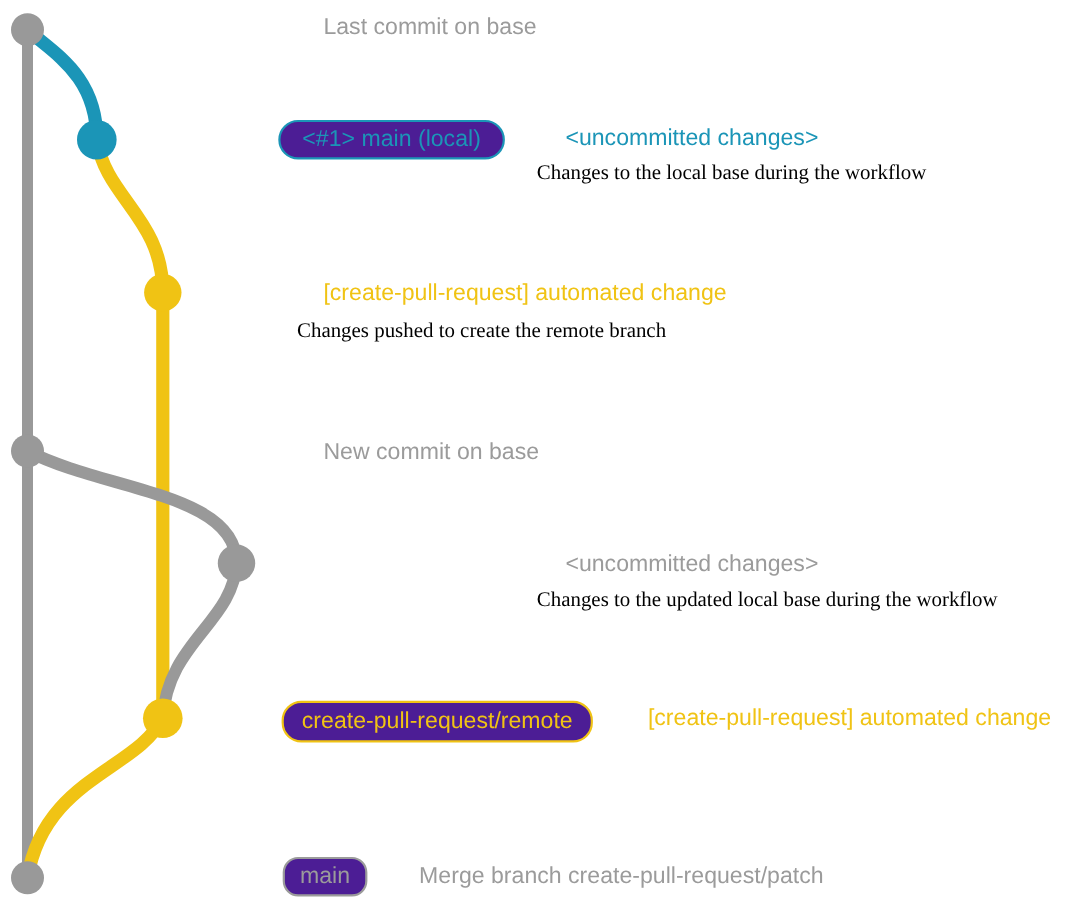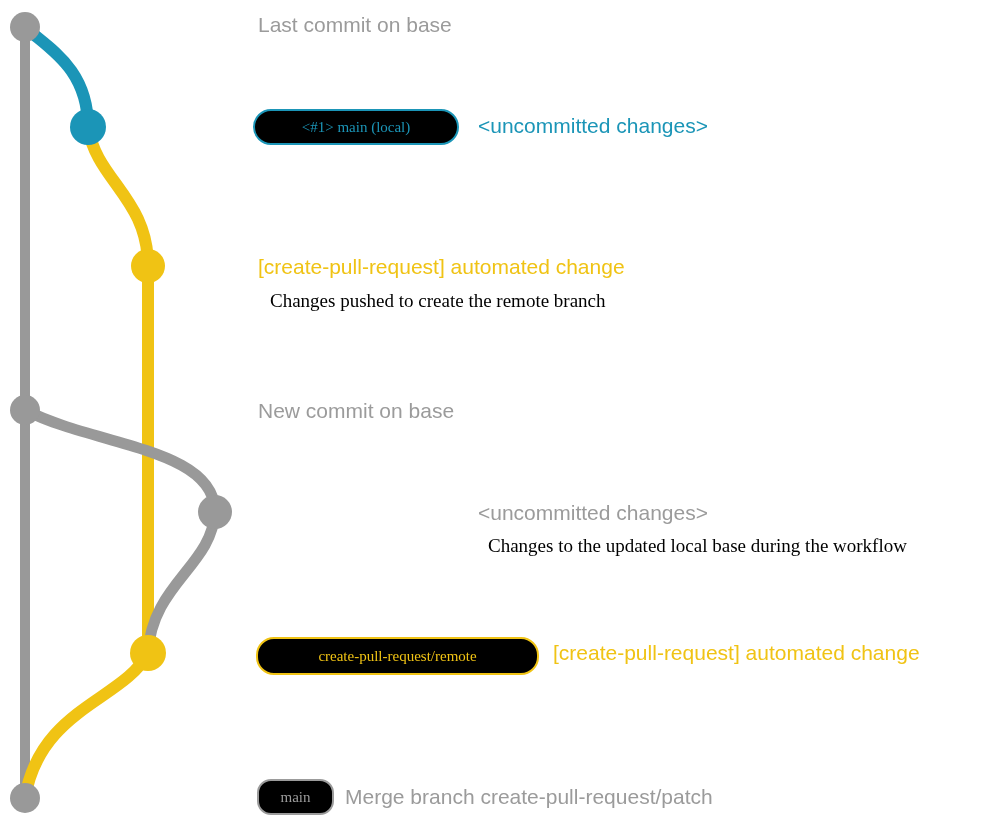--- a/index.html
+++ b/index.html
@@ -21,37 +21,38 @@
     top: 0;
   }
   .txt {
     position: absolute;
     white-space: nowrap;
     line-height: 1.15;
   }
   .sans-20 {
     font-size: 21px;
     font-family: "Liberation Sans", sans-serif;
+    margin-left: 36px;
   }
   .serif-desc {
     font-size: 19px;
     font-family: "Liberation Serif", serif;
     color: #000000;
   }
   .pill {
     position: absolute;
     box-sizing: border-box;
     display: flex;
     align-items: center;
     justify-content: center;
     border: 2px solid;
     border-radius: 18px;
-    font-size: 15px;
-    font-family: Liberation Serif, serif;
-    background: #000000;
+    font-size: 21px;
+    font-family: Liberation Sans, sans-serif;
+    background: #4c1d95;
     white-space: nowrap;
   }
 </style>
 </head>
 <body>
 
 <div class="canvas">
 
   <svg class="graph-svg" width="981" height="827" viewBox="0 0 981 827">
 
@@ -75,20 +76,21 @@
     <circle cx="25" cy="410" r="15" fill="#999999"></circle>
     <circle cx="215" cy="512" r="17" fill="#999999"></circle>
     <circle cx="148" cy="653" r="18" fill="#f0c314"></circle>
     <circle cx="25" cy="798" r="15" fill="#999999"></circle>
   </svg>
 
   <span class="txt sans-20" style="left: 258px; top: 13px; color: rgb(155, 155, 155);">Last commit on base</span>
 
   <span class="pill" style="left: 253px; top: 109px; width: 206px; height: 36px; color: rgb(27, 149, 183); border-color: rgb(27, 149, 183);">&lt;#1&gt; main (local)</span>
   <span class="txt sans-20" style="left: 478px; top: 114px; color: rgb(27, 149, 183);">&lt;uncommitted changes&gt;</span>
+  <span class="txt serif-desc" style="left:488px; top:147px;">Changes to the local base during the workflow</span>
 
   <span class="txt sans-20" style="left: 258px; top: 255px; color: rgb(240, 195, 20);">[create-pull-request] automated change</span>
   <span class="txt sans-20" style="left: 258px; top: 399px; color: rgb(155, 155, 155);">New commit on base</span>
 
   <span class="txt serif-desc" style="left:270px; top:290px;">Changes pushed to create the remote branch</span>
 
   <span class="txt sans-20" style="left: 478px; top: 501px; color: rgb(155, 155, 155);">&lt;uncommitted changes&gt;</span>
   <span class="txt serif-desc" style="left:488px; top:535px;">Changes to the updated local base during the workflow</span>
 
   <span class="pill" style="left: 256px; top: 637px; width: 283px; height: 38px; color: rgb(240, 195, 20); border-color: rgb(240, 195, 20);">create-pull-request/remote</span>

